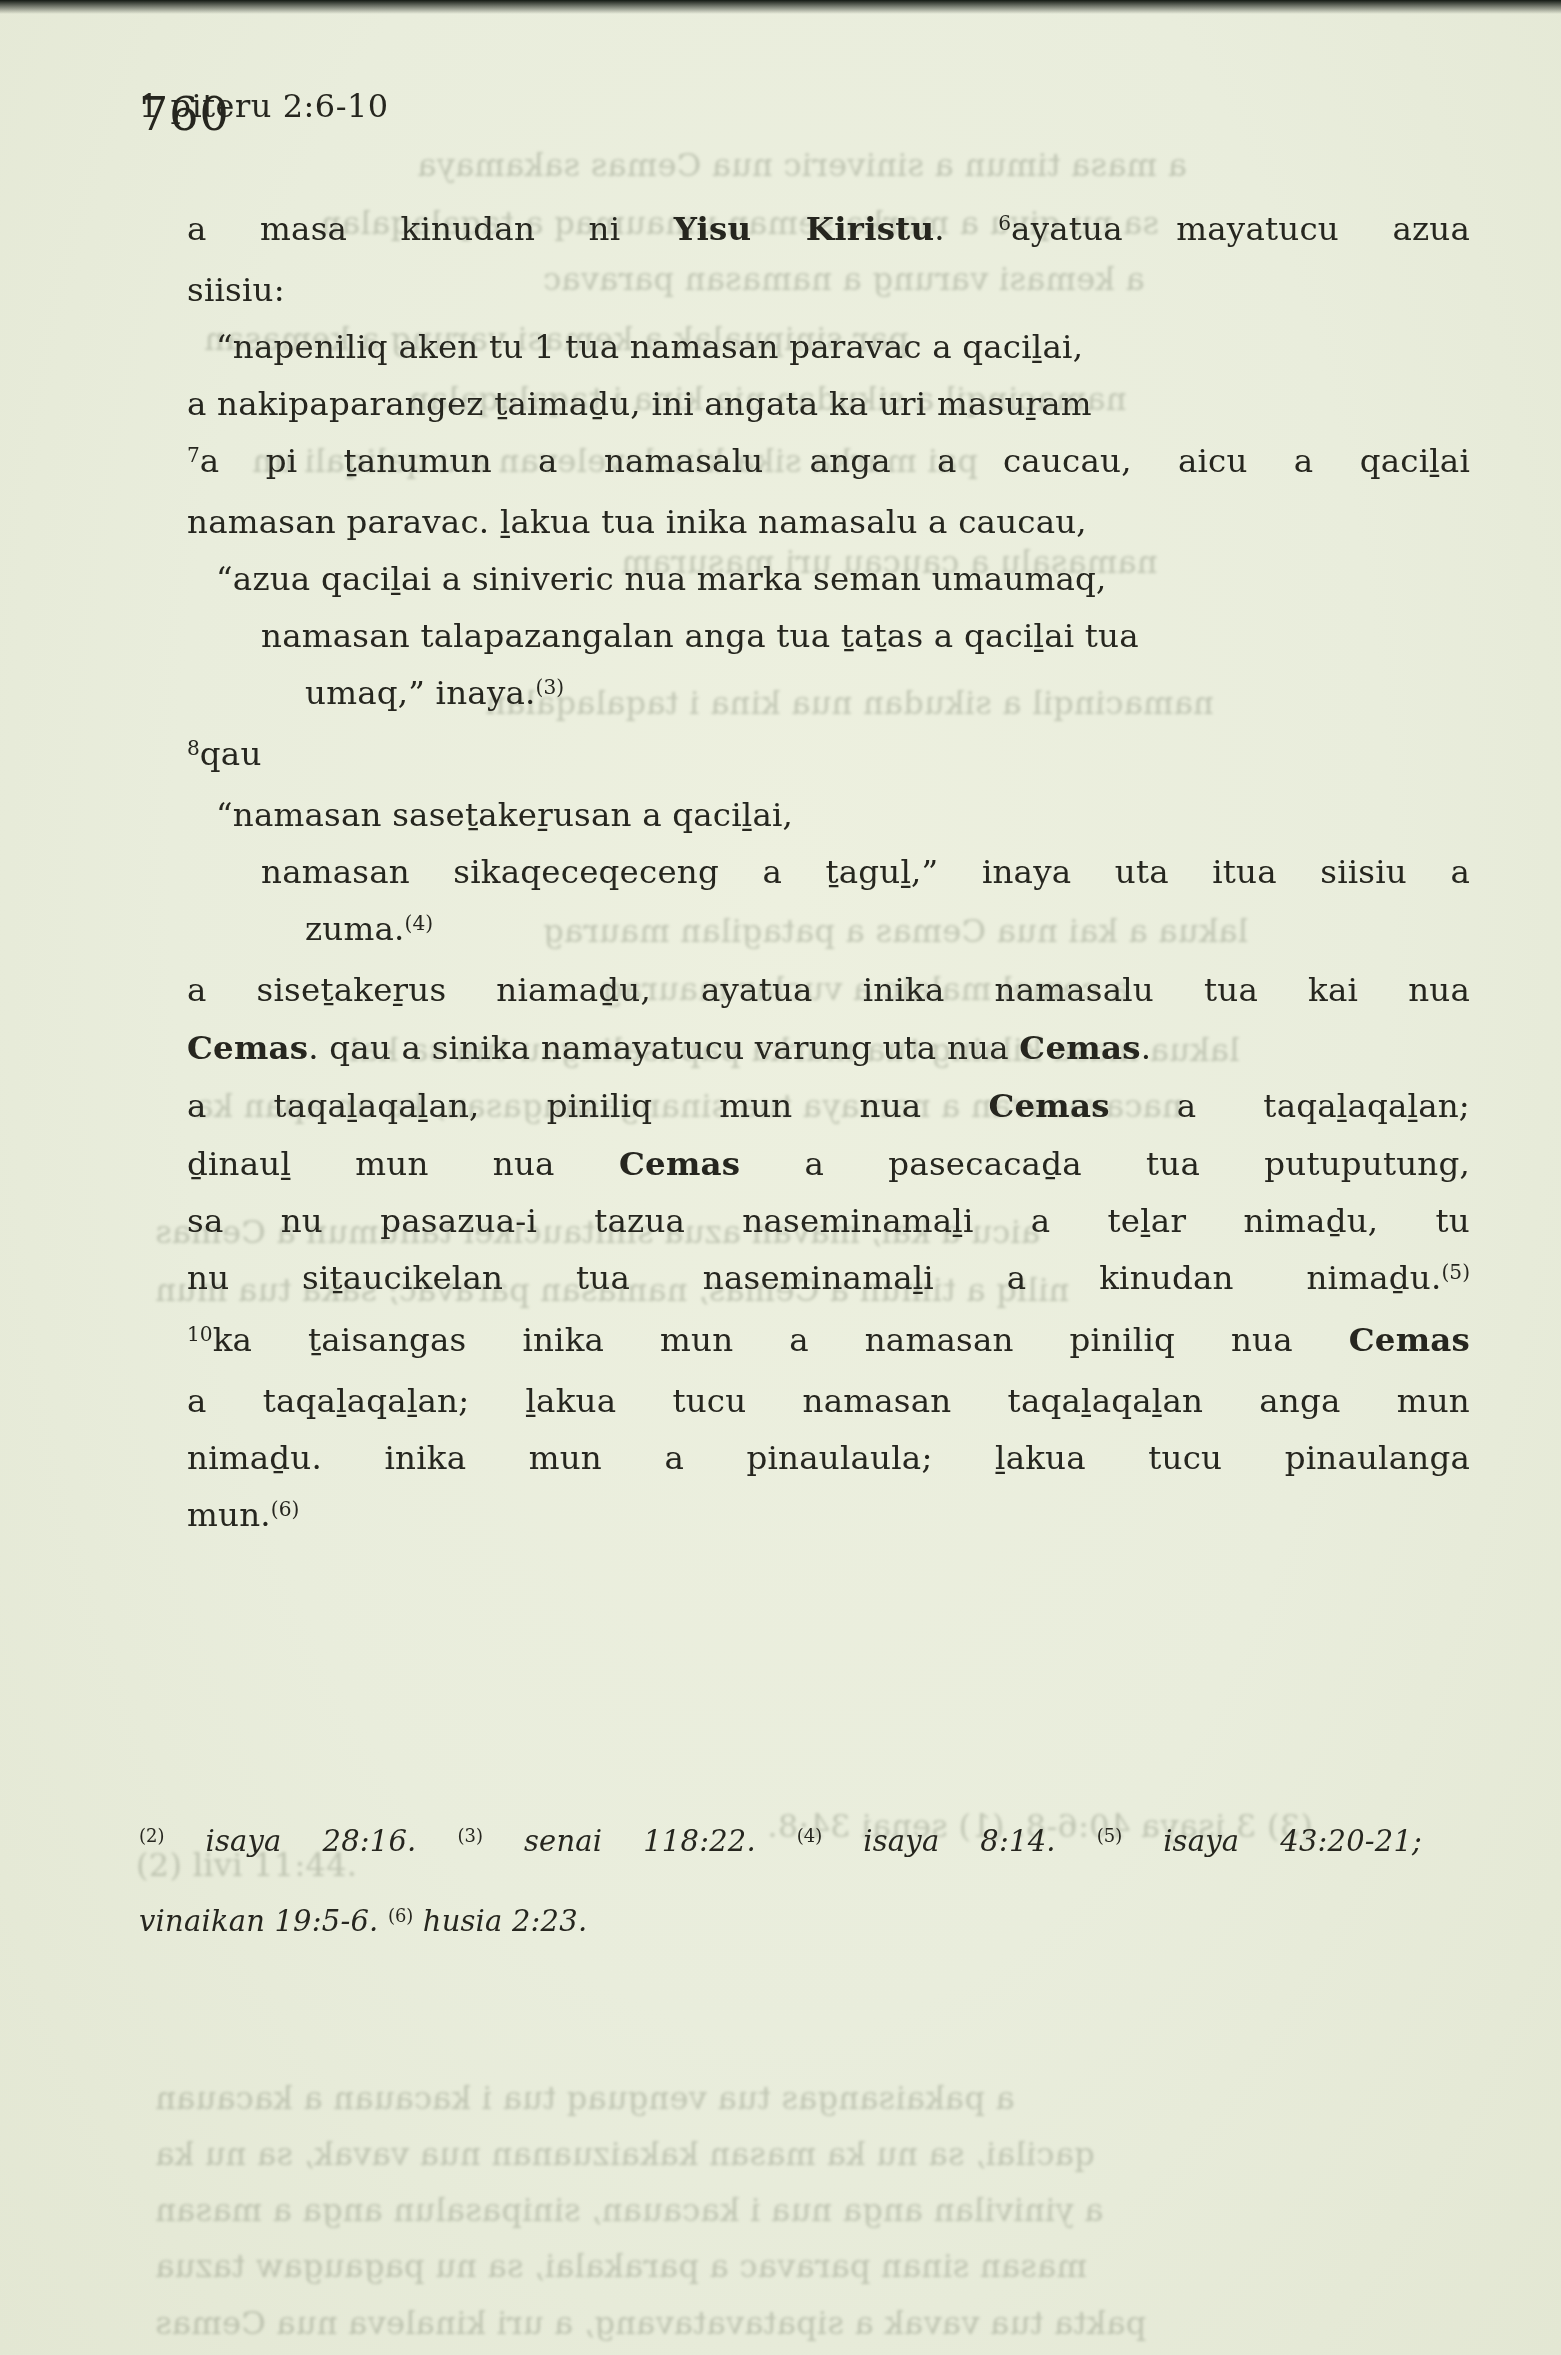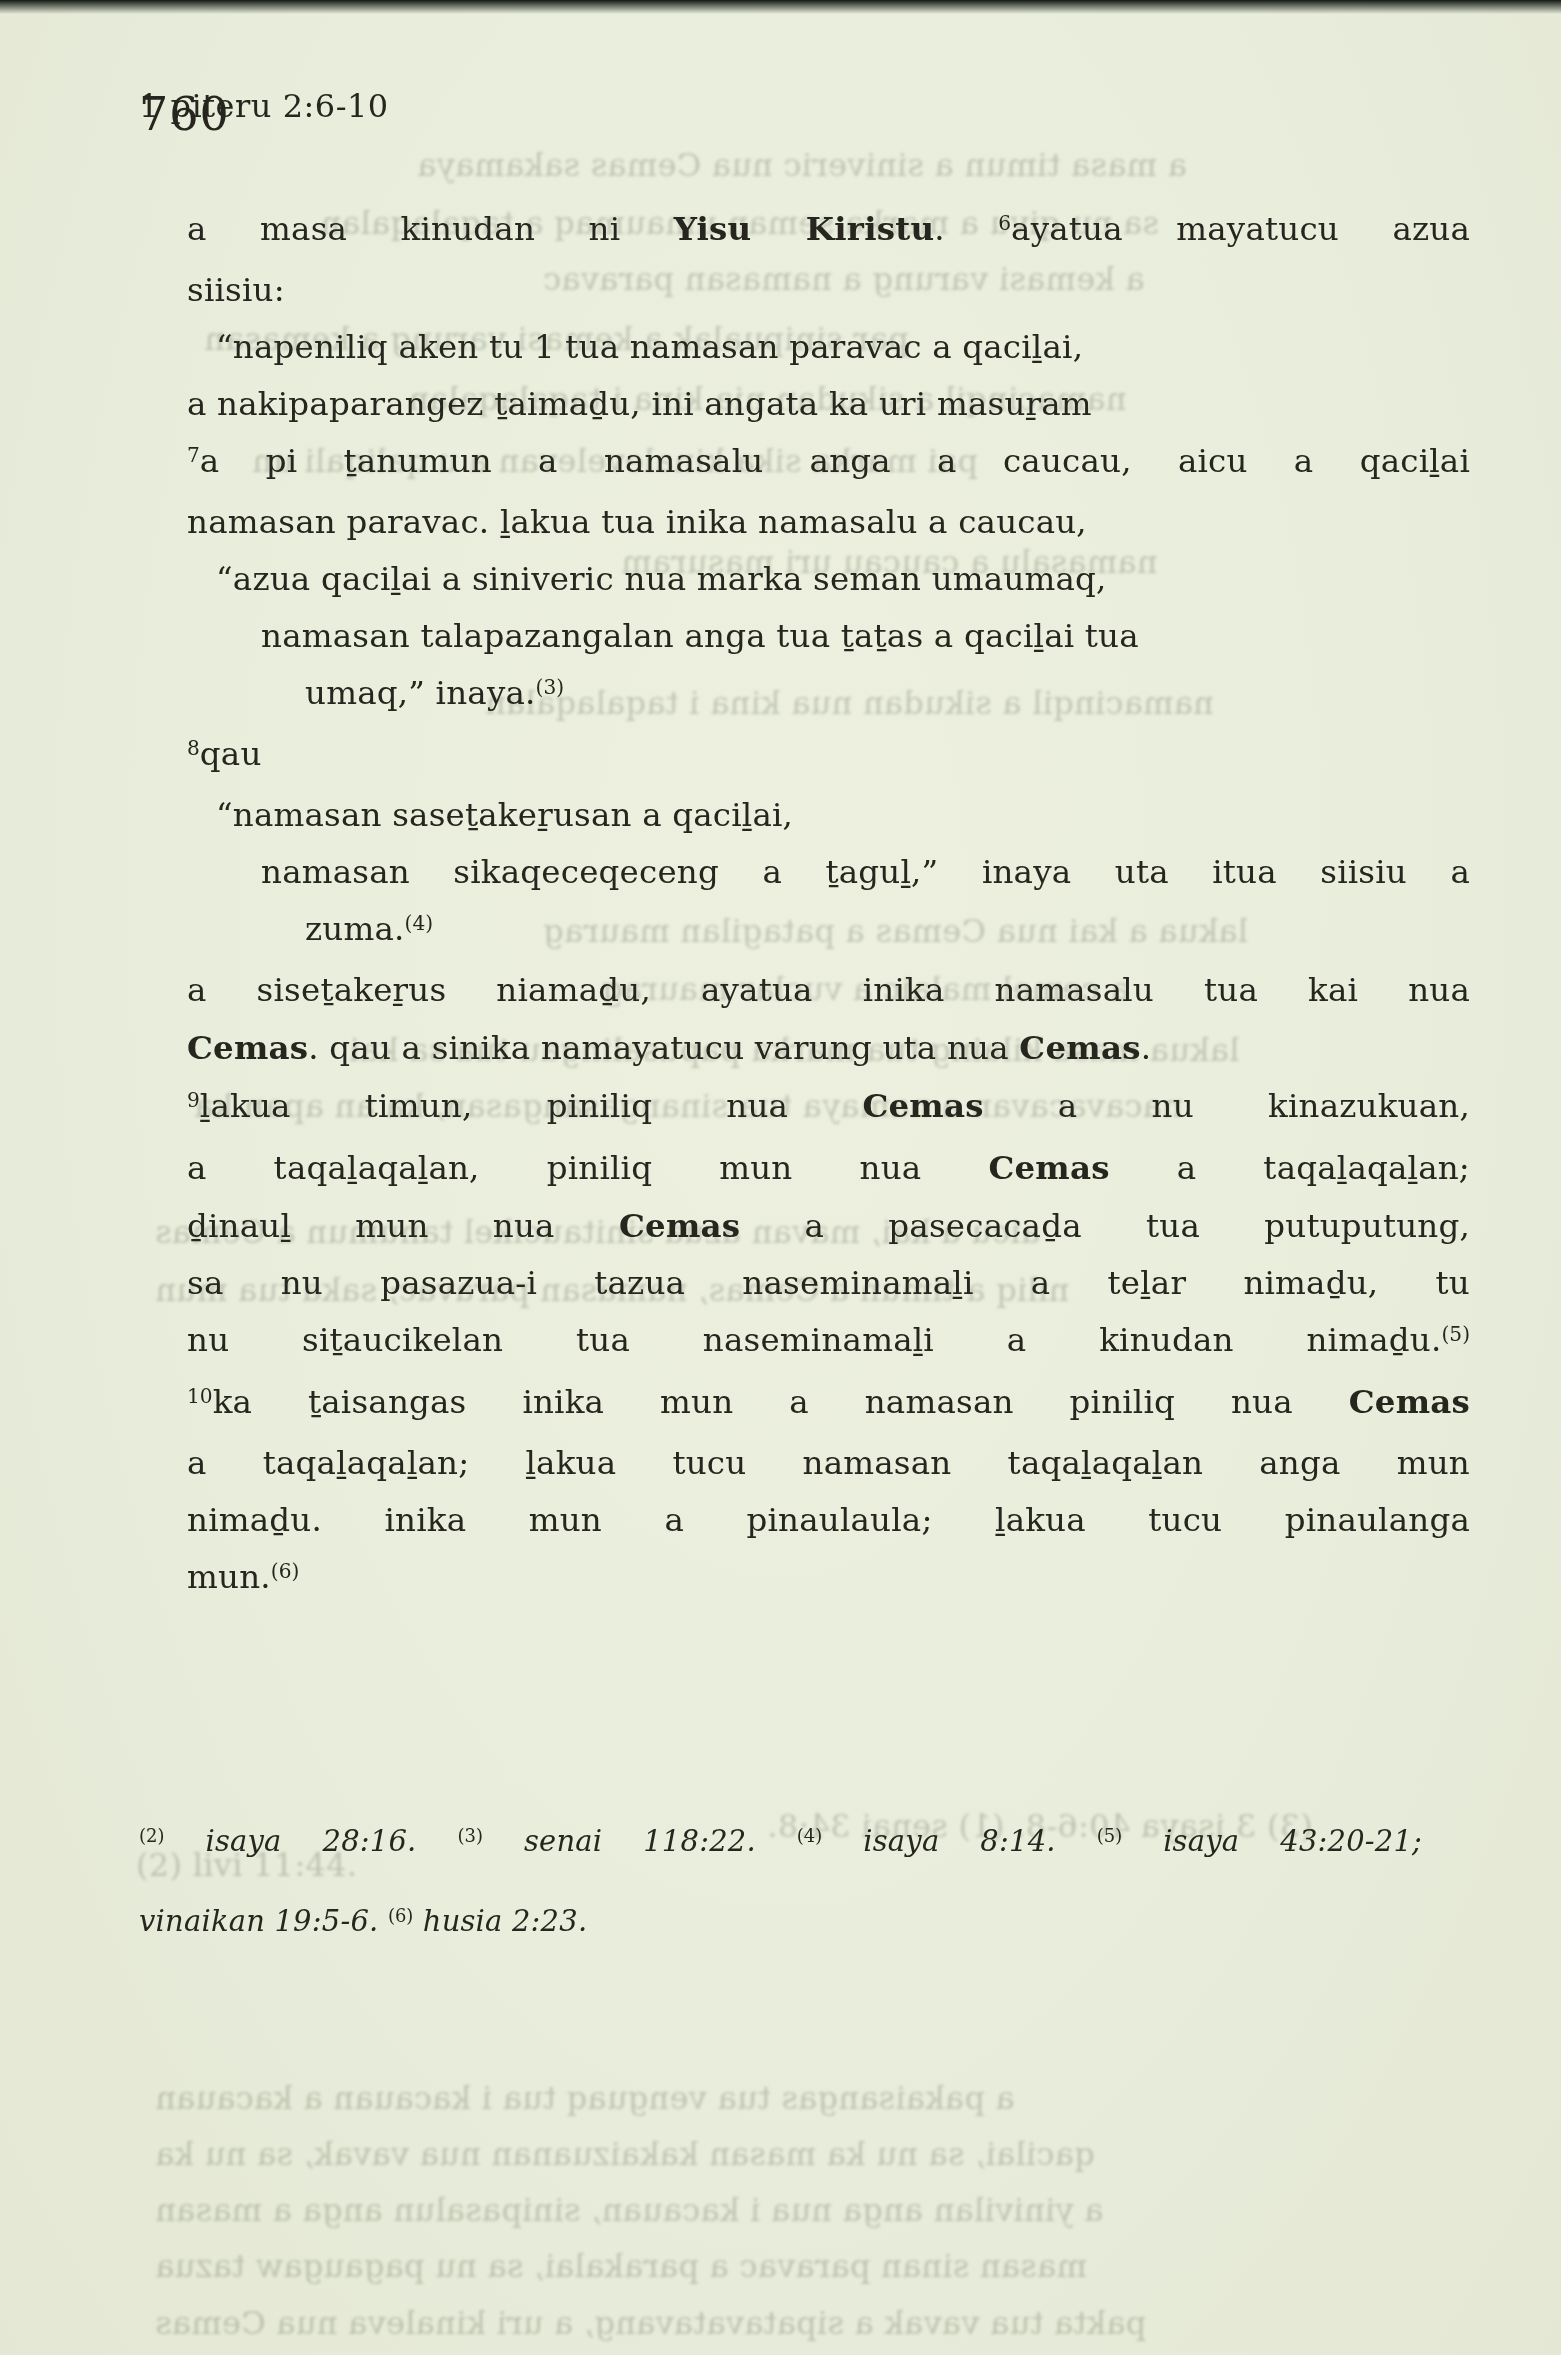--- a/index.html
+++ b/index.html
@@ -86,21 +86,20 @@
       <div class="body-line i0"><span>namasan paravac.  ḻakua tua inika namasalu a caucau,</span></div>
       <div class="body-line i1"><span>“azua qaciḻai a siniveric nua marka seman umaumaq,</span></div>
       <div class="body-line i2"><span>namasan talapazangalan anga tua ṯaṯas a qaciḻai tua</span></div>
       <div class="body-line i3"><span>umaq,” inaya.</span><span class="sup">(3)</span></div>
       <div class="body-line i0"><span class="sup">8</span><span>qau</span></div>
       <div class="body-line i1"><span>“namasan saseṯakeṟusan a qaciḻai,</span></div>
       <div class="body-line i2 just"><span>namasan sikaqeceqeceng a ṯaguḻ,” inaya uta itua siisiu a</span></div>
       <div class="body-line i3"><span>zuma.</span><span class="sup">(4)</span></div>
       <div class="body-line i0 just"><span>a siseṯakeṟus niamaḏu, ayatua inika namasalu tua kai nua</span></div>
       <div class="body-line i0"><span class="b">Cemas</span><span>. qau a sinika namayatucu varung uta nua </span><span class="b">Cemas</span><span>.</span></div>
-      <div class="body-line i0 just"><span class="sup">9</span><span>ḻakua timun, piniliq nua </span><span class="b">Cemas</span><span> a nu kinazukuan,</span></div>
       <div class="body-line i0 just"><span>a taqaḻaqaḻan, piniliq mun nua </span><span class="b">Cemas</span><span> a taqaḻaqaḻan;</span></div>
       <div class="body-line i0 just"><span>ḏinauḻ mun nua </span><span class="b">Cemas</span><span> a pasecacaḏa tua putuputung,</span></div>
       <div class="body-line i0 just"><span>sa nu pasazua-i tazua naseminamaḻi a teḻar nimaḏu, tu</span></div>
       <div class="body-line i0 just"><span>nu siṯaucikelan tua naseminamaḻi a kinudan nimaḏu.</span><span class="sup">(5)</span></div>
       <div class="body-line i0 just"><span class="sup">10</span><span>ka ṯaisangas inika mun a namasan piniliq nua </span><span class="b">Cemas</span></div>
       <div class="body-line i0 just"><span>a taqaḻaqaḻan; ḻakua tucu namasan taqaḻaqaḻan anga mun</span></div>
       <div class="body-line i0 just"><span>nimaḏu.  inika mun a pinaulaula; ḻakua tucu pinaulanga</span></div>
       <div class="body-line i0"><span>mun.</span><span class="sup">(6)</span></div>
     </div>
 

